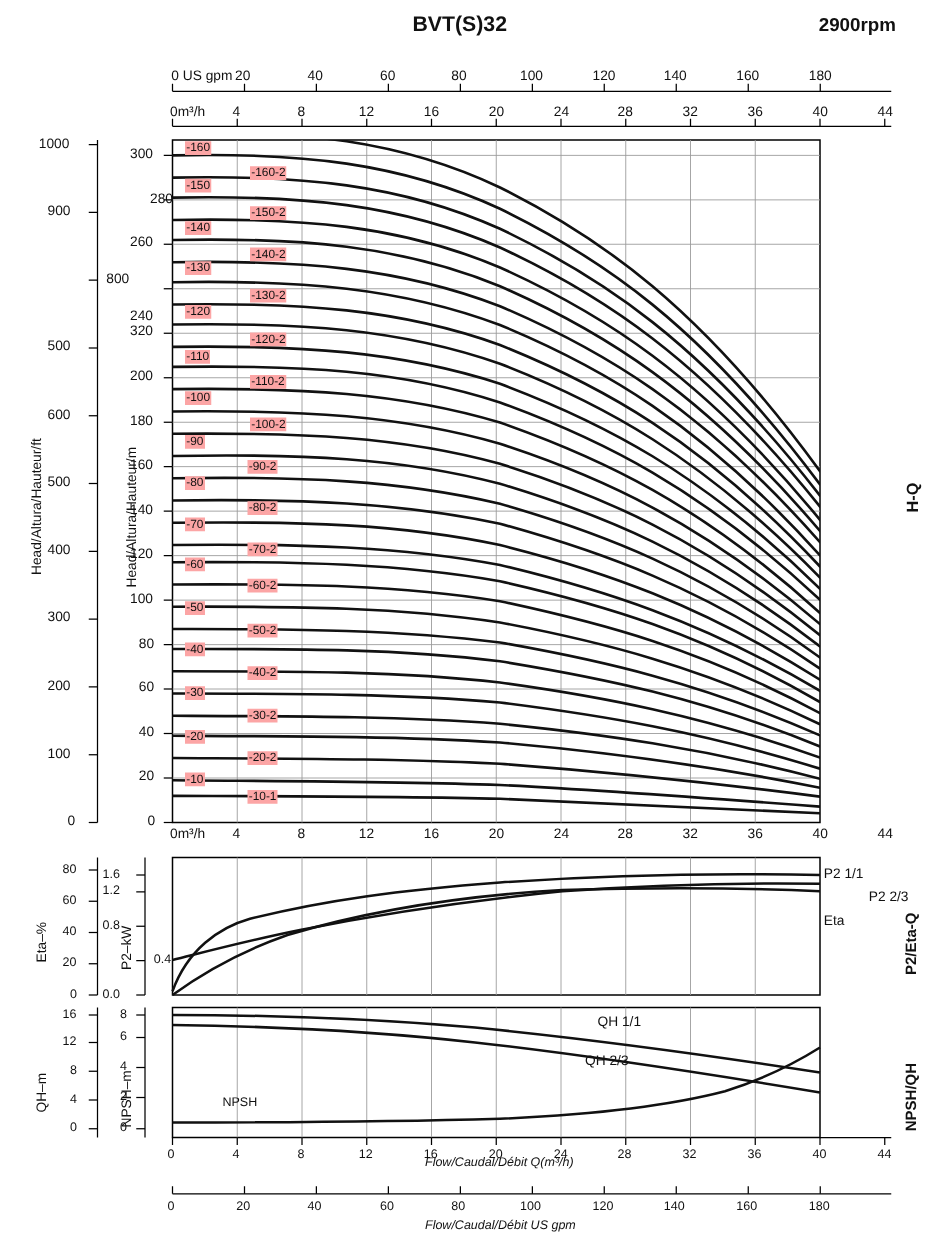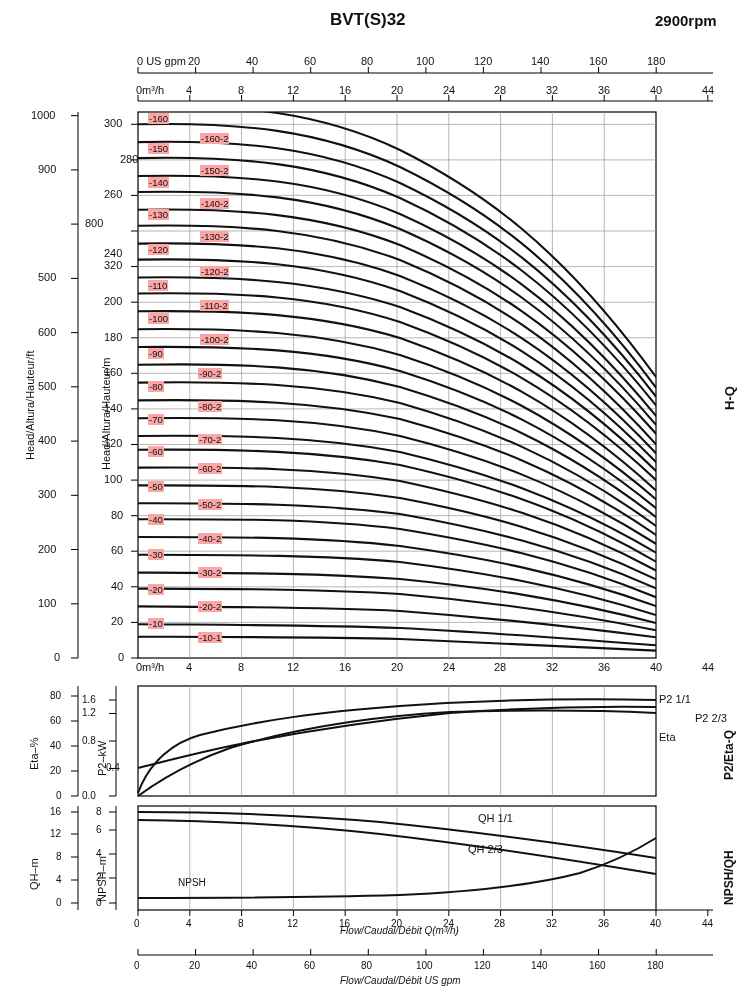--- a/index.html
+++ b/index.html
@@ -375,21 +375,21 @@
   <div class="abs t vert" style="left:28px;top:770px;font-size:11px;">Eta–%</div>
   <div class="abs t vert" style="left:96px;top:776px;font-size:11px;">P2–kW</div>
 
   <div class="abs t" style="left:56px;top:790px;font-size:10px;">0</div>
   <div class="abs t" style="left:50px;top:765px;font-size:10px;">20</div>
   <div class="abs t" style="left:50px;top:740px;font-size:10px;">40</div>
   <div class="abs t" style="left:50px;top:715px;font-size:10px;">60</div>
   <div class="abs t" style="left:50px;top:690px;font-size:10px;">80</div>
 
   <div class="abs t" style="left:82px;top:790px;font-size:10px;">0.0</div>
-  <div class="abs t" style="left:66px;top:762px;font-size:10px;padding-left:40px;">0.4</div>
+  <div class="abs t" style="left:83px;top:762px;font-size:10px;padding-left:40px;">0.4</div>
   <div class="abs t" style="left:82px;top:735px;font-size:10px;">0.8</div>
   <div class="abs t" style="left:82px;top:707px;font-size:10px;">1.2</div>
   <div class="abs t" style="left:82px;top:694px;font-size:10px;">1.6</div>
 
   <div class="abs t" style="left:659px;top:693px;font-size:11px;">P2 1/1</div>
   <div class="abs t" style="left:659px;top:712px;font-size:11px;padding-left:36px;">P2 2/3</div>
   <div class="abs t" style="left:659px;top:731px;font-size:11px;">Eta</div>
 
 
   <div class="abs t vert" style="left:28px;top:890px;font-size:11px;">QH–m</div>

